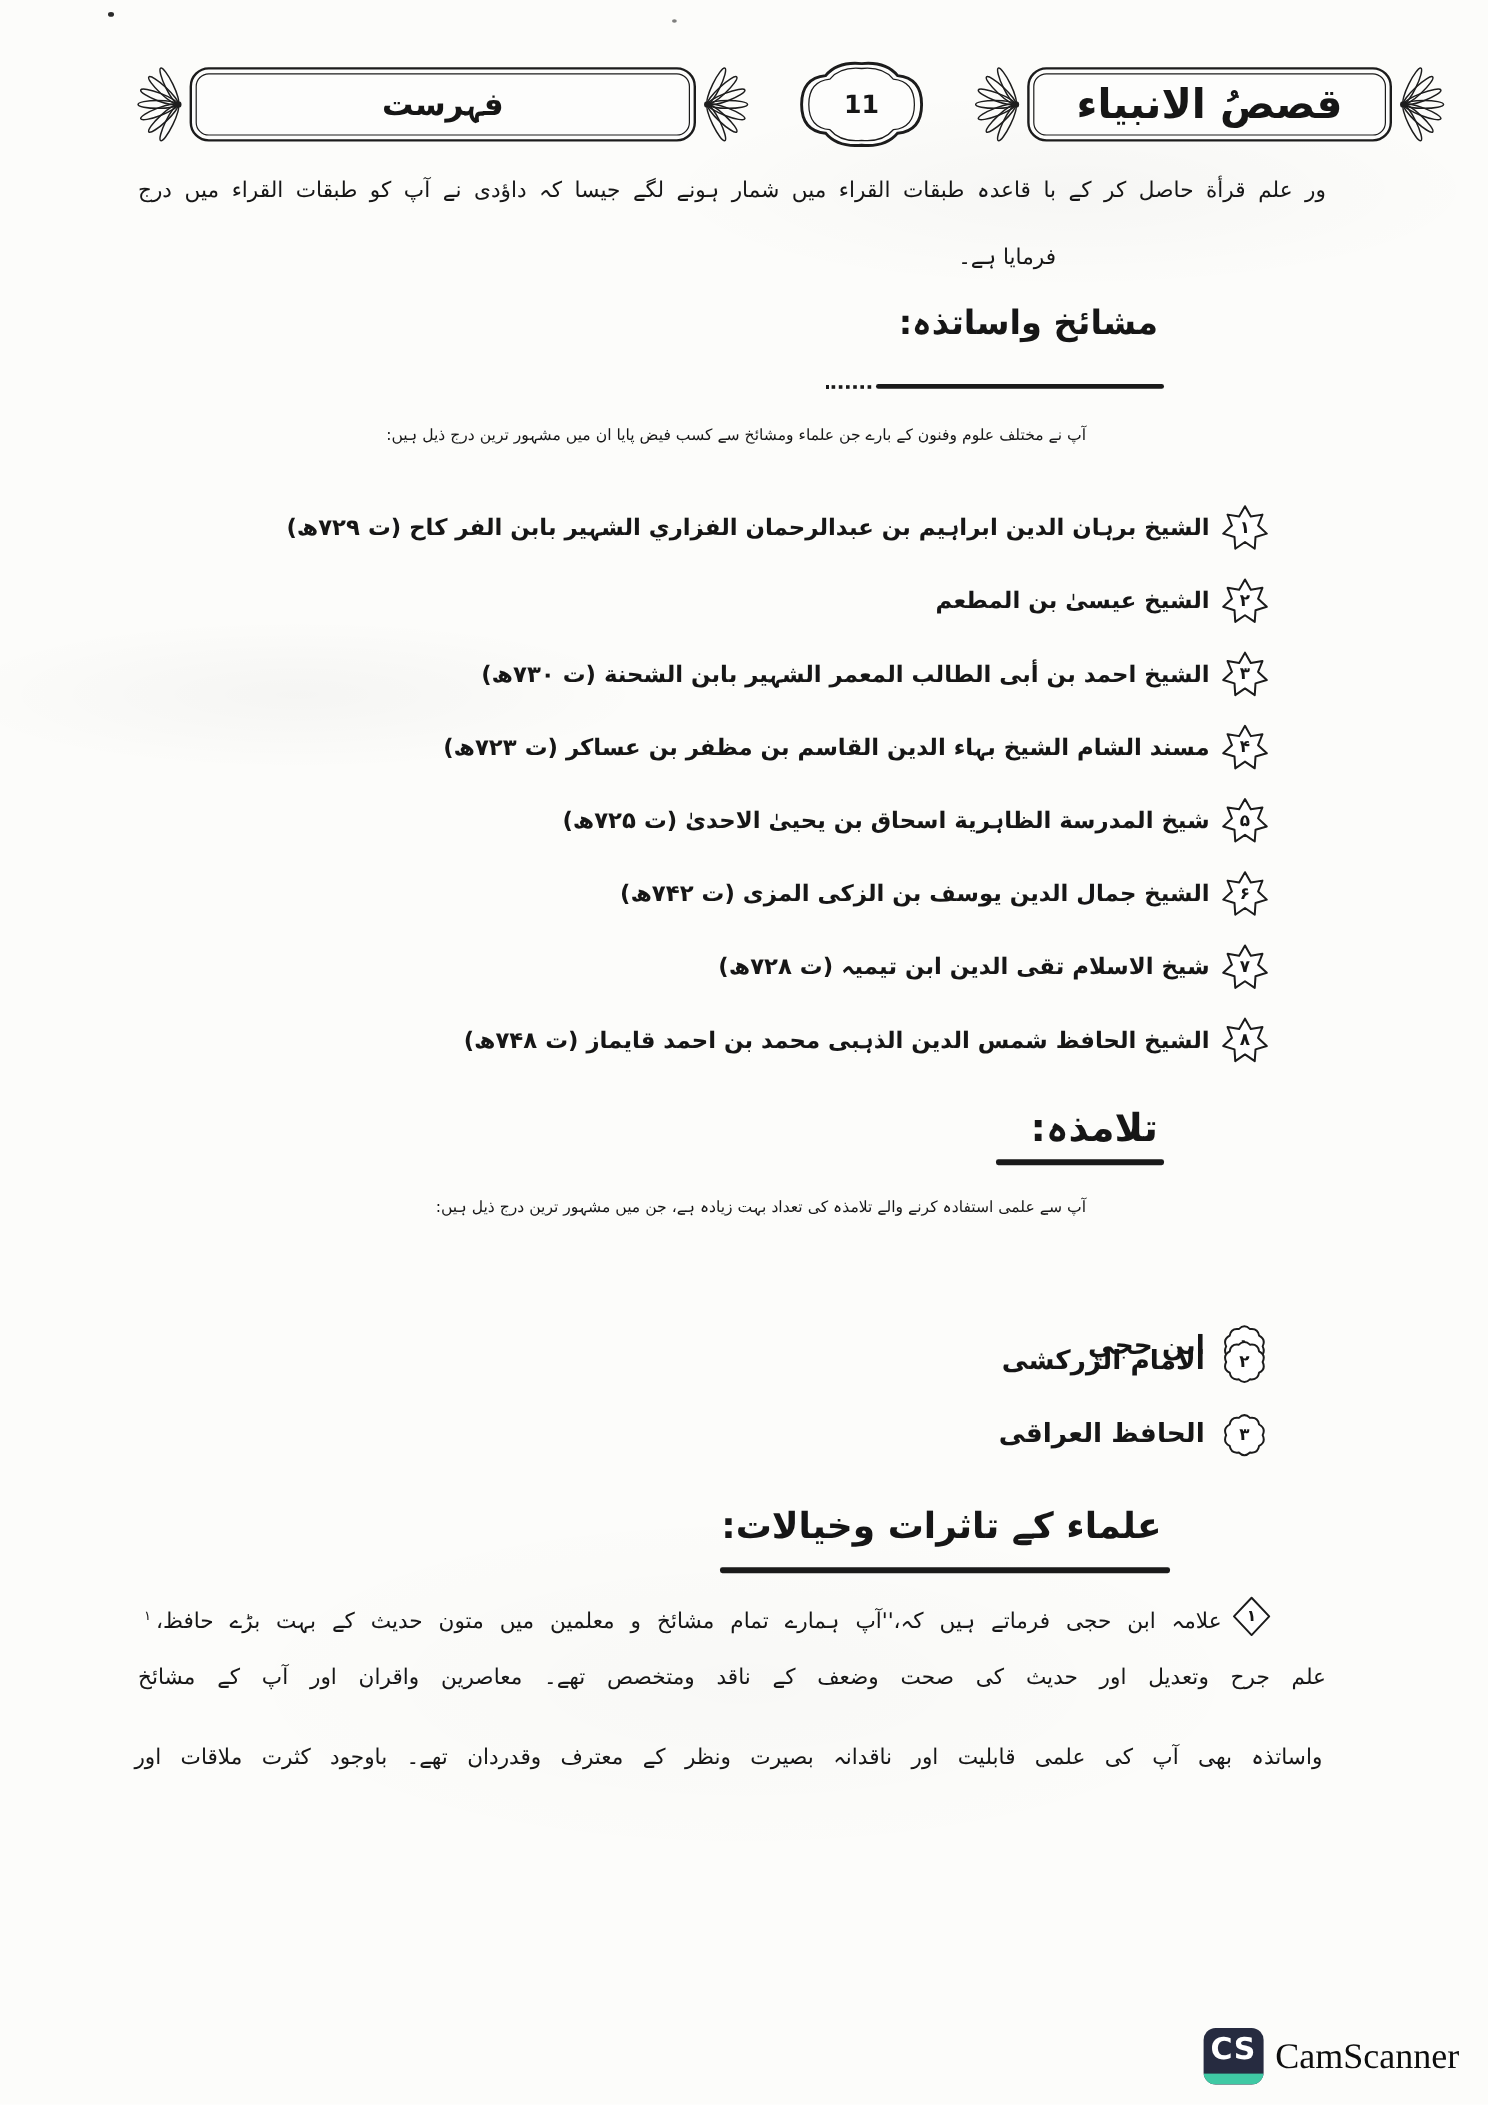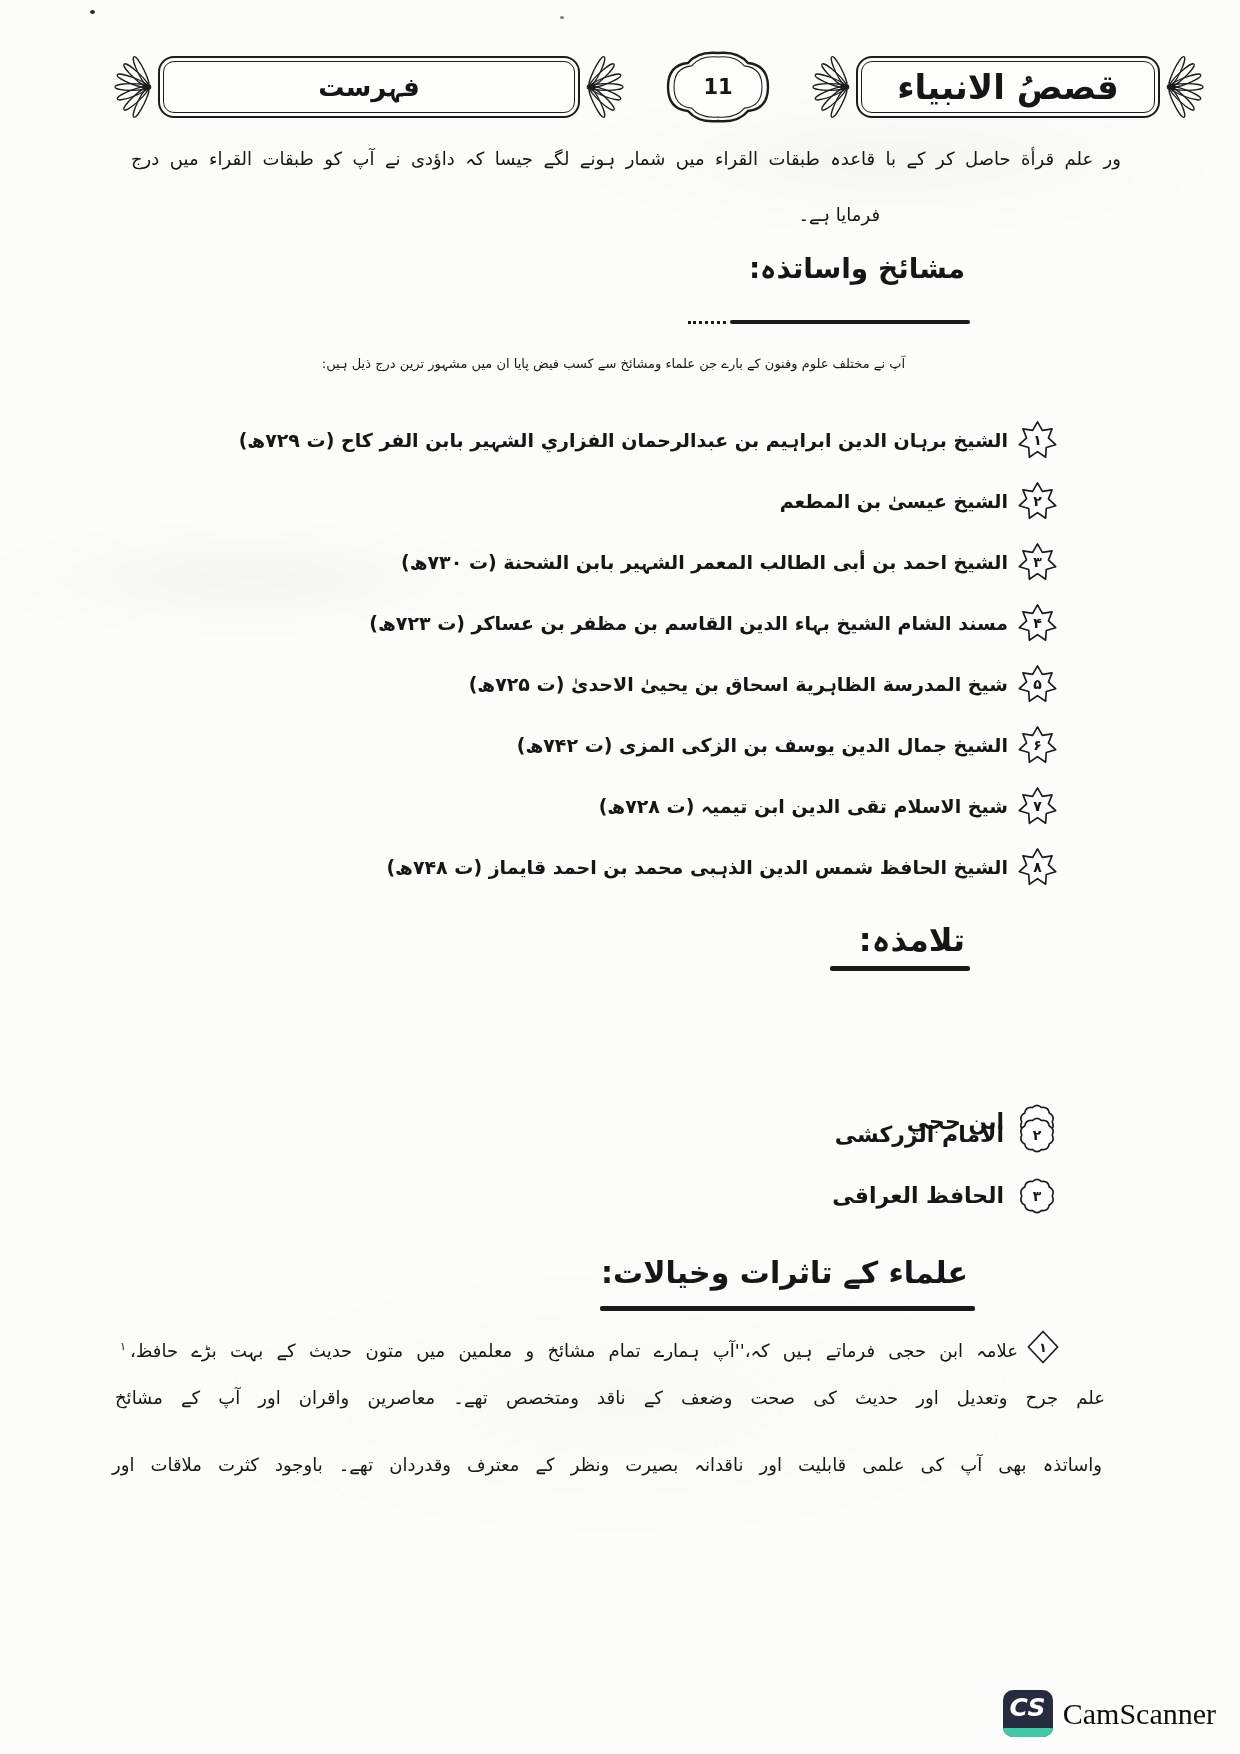--- a/index.html
+++ b/index.html
@@ -59,21 +59,21 @@
 
   .diamond-bullet{width:38px;height:38px;}
   .diamond-bullet i{font-size:13px;}
 
   .fnote{font-size:11px;vertical-align:super;margin-right:4px;}
 
   
   .cs-wrap{right:24px;top:1690px;display:flex;align-items:center;gap:10px;}
   .cs-logo{width:50px;height:47px;background:#262b40;border-radius:10px;position:relative;overflow:hidden;}
   .cs-logo .cs-txt{position:absolute;top:3px;left:0;right:0;text-align:center;color:#ffffff;
-                   font-weight:bold;font-size:25px;font-family:"DejaVu Sans",sans-serif;letter-spacing:0.5px;font-style:italic;}
+                   font-weight:bold;font-size:25px;font-family:"DejaVu Sans",sans-serif;letter-spacing:0.5px;}
   .cs-logo .cs-strip{position:absolute;left:0;right:0;bottom:0;height:9px;background:#3fc9a4;}
   .cs-label{font-family:"Liberation Serif","DejaVu Serif",serif;font-size:30px;color:#0d0d0d;}
 
   .speck{background:#2a2a2a;border-radius:50%;}
 </style>
 </head>
 <body>
 
 <svg width="0" height="0" style="position:absolute" aria-hidden="true">
   <defs>
@@ -132,21 +132,21 @@
         </svg></span>
     <div class="banner banner-right">
       <div class="inner"></div>
       <span class="banner-label urdu" style="font-size:34px;">قصصُ الانبیاء</span>
     </div>
     <span class="palm"><svg>
           <use href="#palmette"></use>
         </svg></span>
   </div>
 
-  <div class="urdu para just abs" style="left:115px;width:990px;top:136px;margin-left:16px;">ور علم قرأة حاصل کر کے با قاعدہ طبقات القراء میں شمار ہونے لگے جیسا کہ داؤدی نے آپ کو طبقات القراء میں درج</div>
+  <div class="urdu para just abs" style="left:115px;width:990px;top:136px;">ور علم قرأة حاصل کر کے با قاعدہ طبقات القراء میں شمار ہونے لگے جیسا کہ داؤدی نے آپ کو طبقات القراء میں درج</div>
   <div class="urdu para abs" style="right:360px;top:192px;text-align:right;white-space:nowrap;">فرمایا ہے۔</div>
 
   <div class="urdu h-urdu abs" style="right:275px;top:238px;font-size:28px;line-height:62px;">مشائخ واساتذہ:</div>
   <div class="rule abs" style="left:730px;top:320px;width:240px;height:4px;"></div>
   <div class="rule-dots abs" style="left:688px;top:321px;width:38px;"></div>
 
   <div class="urdu intro-line abs" style="right:335px;top:342px;">آپ نے مختلف علوم وفنون کے بارے جن علماء ومشائخ سے کسب فیض پایا ان میں مشہور ترین درج ذیل ہیں:</div>
 
   <div class="row sheikh-row abs" style="top:418px;">
     <span class="txt urdu">الشیخ برہان الدین ابراہیم بن عبدالرحمان الفزاري الشہیر بابن الفر کاح (ت ۷۲۹ھ)</span>
@@ -217,20 +217,21 @@
         <svg>
           <use href="#star7"></use>
         </svg>
         <i>۸</i>
       </span>
   </div>
 
   <div class="urdu h-urdu abs" style="right:275px;top:912px;font-size:32px;line-height:56px;">تلامذہ:</div>
   <div class="rule abs" style="left:830px;top:966px;width:140px;height:5px;"></div>
 
+  <div class="urdu intro-line abs" style="right:335px;top:985px;">آپ سے علمی استفادہ کرنے والے تلامذہ کی تعداد بہت زیادہ ہے، جن میں مشہور ترین درج ذیل ہیں:</div>
 
   <div class="row student-row abs" style="top:1100px;text-decoration:underline;">
     <span class="txt urdu">ابن حجي</span>
     <span class="bullet">
         <svg>
           <use href="#flower"></use>
         </svg>
         <i>۱</i>
       </span>
   </div>

